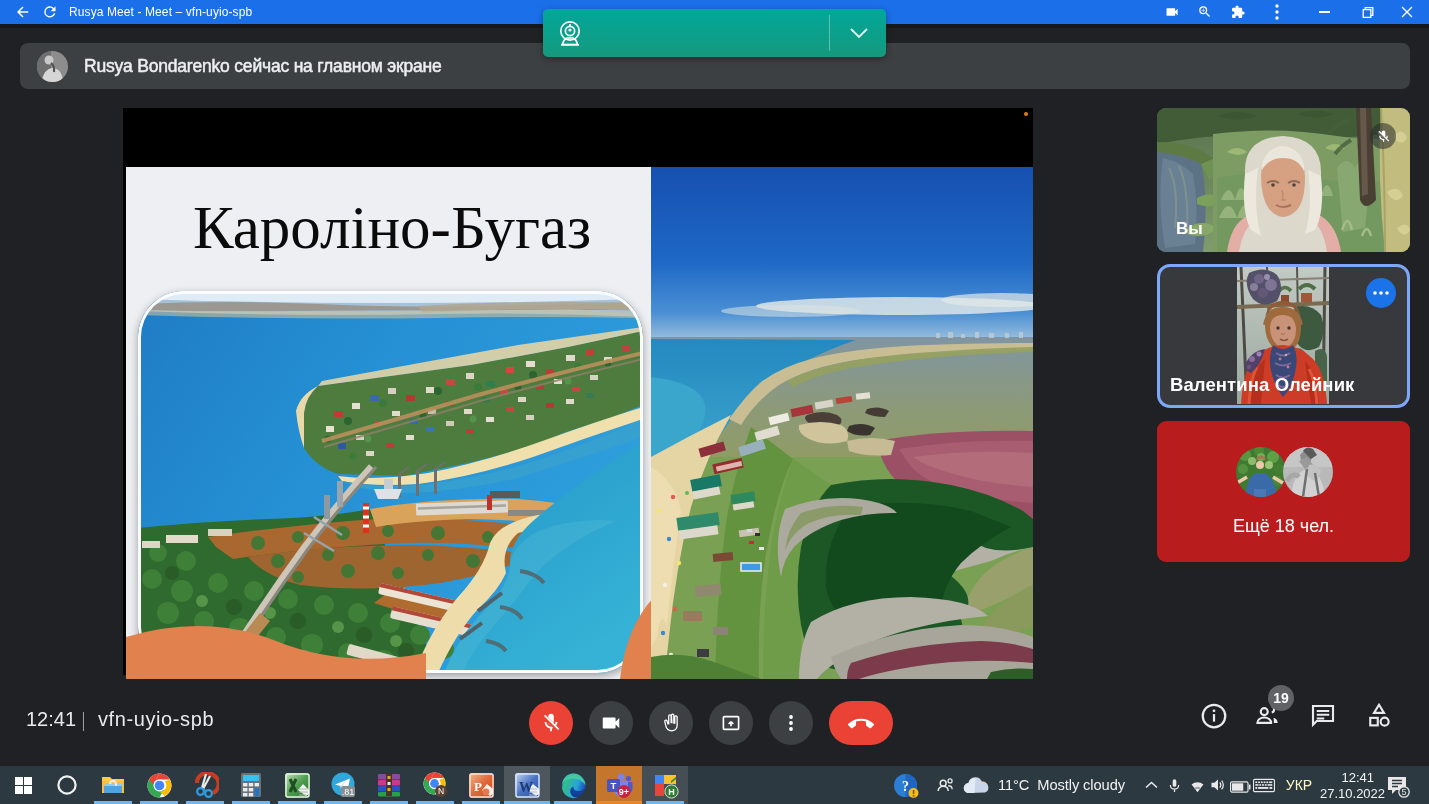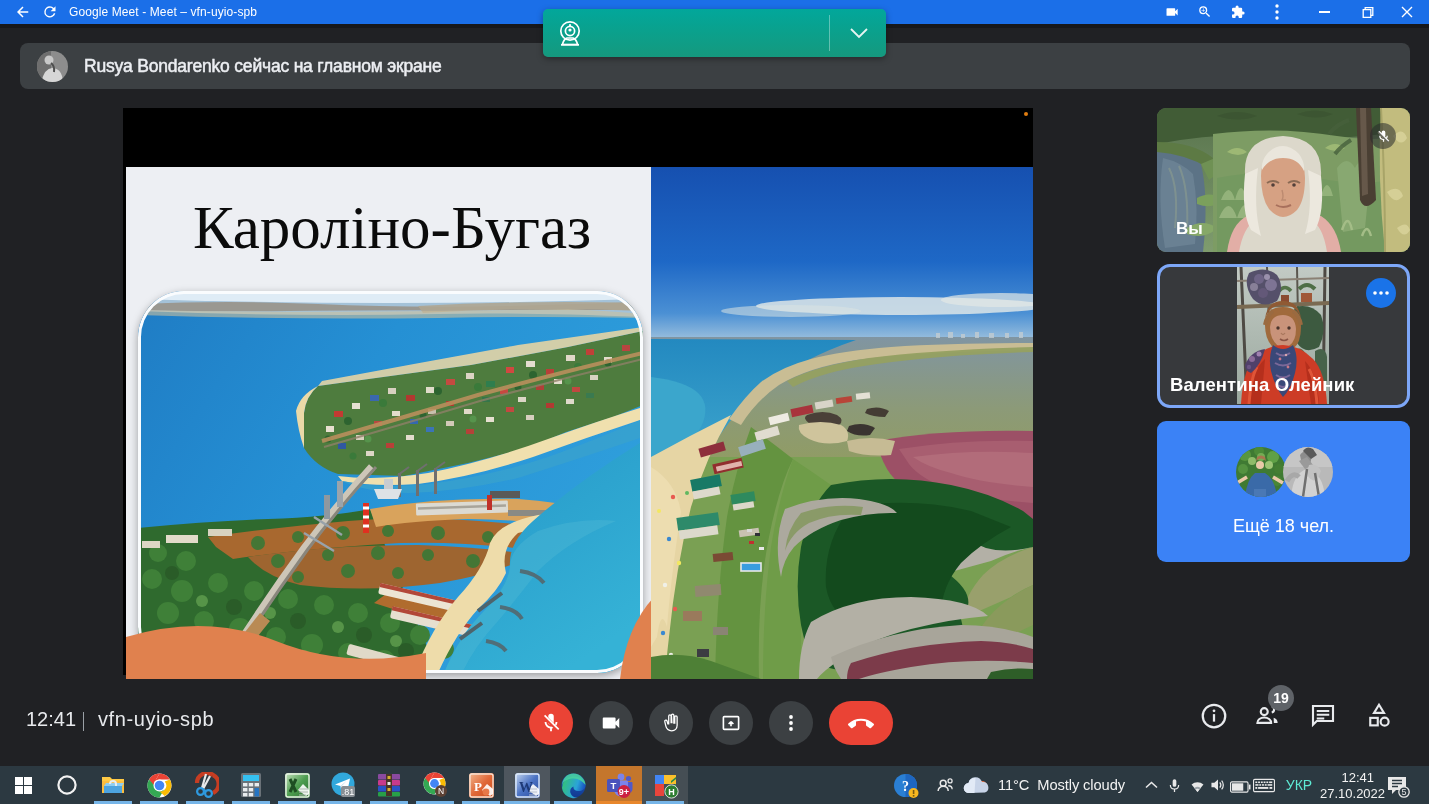--- a/index.html
+++ b/index.html
@@ -33,21 +33,21 @@
   #slide { position:absolute; left:3px; top:27px; width:907px; height:512px;
     background:#edeff3; overflow:hidden;margin-top:32px; }
   #slidetitle { position:absolute; left:6px; top:26px; width:520px; text-align:center;
     font-family:"Liberation Serif", serif; font-size:61px; color:#0b0b0b; }
   #recdot { position:absolute; right:5px; top:4px; width:4px; height:4px; border-radius:50%; background:#e07c10; }
 
   
   .tile { position:absolute; left:1157px; width:253px; border-radius:9px; overflow:hidden; }
   #tile1 { top:80px; height:144px; }
   #tile2 { top:236px; height:144px; background:#37393c; border:3.5px solid #7da7f8; border-radius:13px; }
-  #tile3 { top:393px; height:141px; background:#3b82f6; }
+  #tile3 { top:393px; height:141px; background:#b91c1c; }
   .namelab { position:absolute; color:#fff; font-size:17px; }
 
   
   #meetbar { position:absolute; left:0; top:647px; width:1429px; height:91px; }
   #meetbar .lefttxt { position:absolute; top:33px; color:#e8eaed; font-size:20px; font-weight:500; }
   .cbtn { position:absolute; top:26px; width:44px; height:44px; border-radius:50%;
     background:#3c4043; display:flex; align-items:center; justify-content:center; }
   .cbtn.red { background:#ea4335; }
 
   
@@ -59,21 +59,21 @@
 <body>
 <div id="root">
 
   <div id="titlebar">
     <svg class="tb-ic" style="left:11px;width:24px;" viewBox="0 0 24 24">
       <path d="M19 11H7.8l4.9-4.9L11.3 4.7 4 12l7.3 7.3 1.4-1.4L7.8 13H19z" fill="#fff" transform="scale(0.75) translate(4,4)"></path>
     </svg>
     <svg class="tb-ic" style="left:38px;width:24px;" viewBox="0 0 24 24">
       <path d="M17.65 6.35A7.95 7.95 0 0 0 12 4a8 8 0 1 0 7.73 10h-2.08A6 6 0 1 1 12 6c1.66 0 3.14.69 4.22 1.78L13 11h7V4z" fill="#fff" transform="scale(0.7) translate(5,5)"></path>
     </svg>
-    <div id="tabtitle">Google Meet - Meet – vfn-uyio-spb</div>
+    <div id="tabtitle">Rusya Meet - Meet – vfn-uyio-spb</div>
 
     <svg class="tb-ic" style="left:1160px;width:24px;" viewBox="0 0 24 24">
       <path d="M17 10.5V7a1 1 0 0 0-1-1H4a1 1 0 0 0-1 1v10a1 1 0 0 0 1 1h12a1 1 0 0 0 1-1v-3.5l4 4v-11l-4 4z" fill="#fff" transform="scale(0.62) translate(7.5,7.5)"></path>
     </svg>
     <svg class="tb-ic" style="left:1193px;width:24px;" viewBox="0 0 24 24">
       <path d="M15.5 14h-.79l-.28-.27A6.47 6.47 0 0 0 16 9.5 6.5 6.5 0 1 0 9.5 16c1.61 0 3.09-.59 4.23-1.57l.27.28v.79l5 4.99L20.49 19l-4.99-5zm-6 0C7 14 5 12 5 9.5S7 5 9.5 5 14 7 14 9.5 12 14 9.5 14z M9 6.5h1v2.5h2.5v1H10v2.5H9V10H6.5V9H9V6.5z" fill="#fff" fill-rule="evenodd" transform="scale(0.62) translate(7,7)"></path>
     </svg>
     <svg class="tb-ic" style="left:1226px;width:24px;" viewBox="0 0 24 24">
       <path d="M20.5 11H19V7a2 2 0 0 0-2-2h-4V3.5a2.5 2.5 0 0 0-5 0V5H4a2 2 0 0 0-2 2v3.8h1.5a2.7 2.7 0 0 1 0 5.4H2V20a2 2 0 0 0 2 2h3.8v-1.5a2.7 2.7 0 0 1 5.4 0V22H17a2 2 0 0 0 2-2v-4h1.5a2.5 2.5 0 0 0 0-5z" fill="#fff" transform="scale(0.6) translate(8,8)"></path>
     </svg>
@@ -1002,21 +1002,21 @@
             <rect x="3" y="6.8" width="4" height="2"></rect>
             <rect x="8" y="6.8" width="2.4" height="2"></rect>
             <rect x="11.5" y="6.8" width="2.4" height="2"></rect>
             <rect x="15" y="6.8" width="2.4" height="2"></rect>
             <rect x="18.5" y="6.8" width="6" height="2"></rect>
             <rect x="3" y="10.4" width="2.4" height="2.4"></rect>
             <rect x="6.5" y="10.4" width="13" height="2.4"></rect>
             <rect x="21" y="10.4" width="3.5" height="2.4"></rect>
           </g>
         </svg></div>
-    <div class="abs" style="left:1284px;top:11px;width:30px;text-align:center;font-size:14px;color:#5eead4;">УКР</div>
+    <div class="abs" style="left:1284px;top:11px;width:30px;text-align:center;font-size:14px;color:#fef9c3;">УКР</div>
     <div class="abs" style="left:1320px;top:4px;width:54px;text-align:right;font-size:13px;line-height:1.24;color:#f2f2f2;">12:41<br>27.10.2022</div>
     <div class="abs" style="left:1384px;top:8px;"><svg width="26" height="24" viewBox="0 0 26 24">
           <path d="M4 3 h18 v13 h-10 l-4 4 v-4 h-4 Z" fill="#e8e8e8"></path>
           <path d="M8 6.5 h10 M8 9.5 h10 M8 12.5 h6" stroke="#2c3941" stroke-width="1.6"></path>
           <circle cx="20" cy="18" r="5.2" fill="#2c3941" stroke="#e8e8e8" stroke-width="1.3"></circle>
           <text x="20" y="21.4" font-size="9" fill="#e8e8e8" text-anchor="middle" font-family="Liberation Sans">5</text>
         </svg></div>
   </div>
   </div>
 

